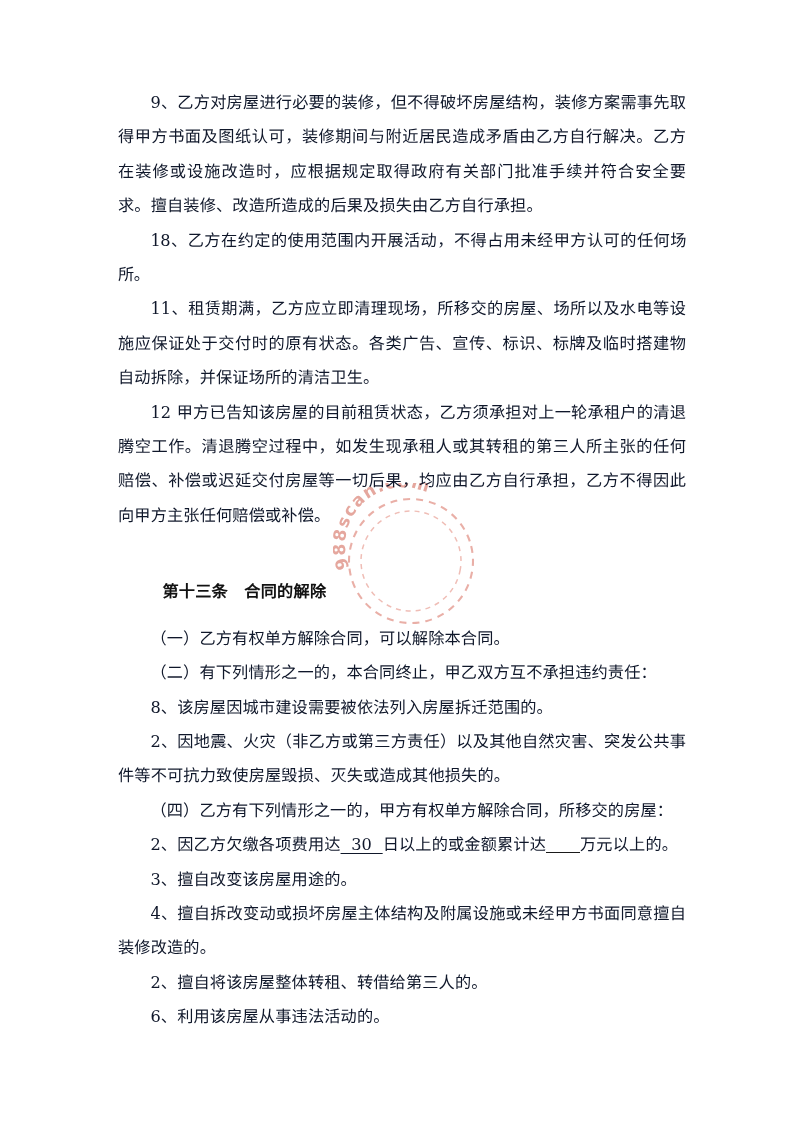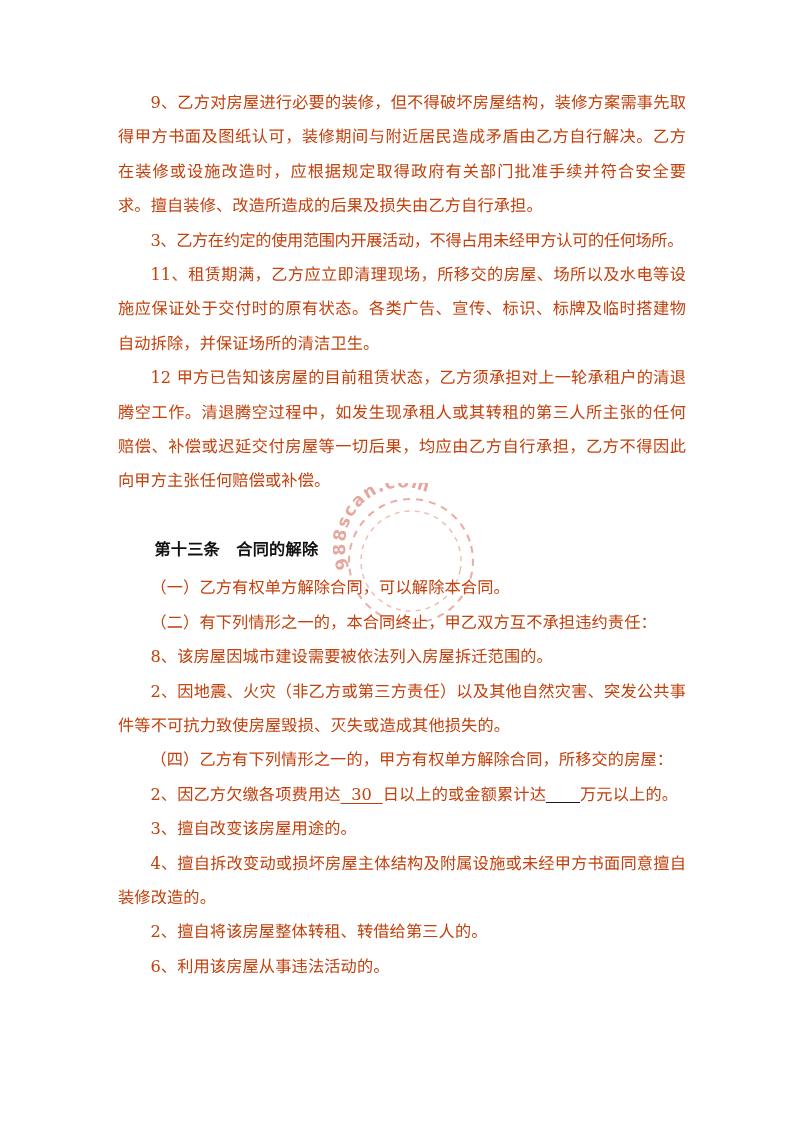--- a/index.html
+++ b/index.html
@@ -21,37 +21,37 @@
   }
   .content {
     position: absolute;
     left: 118px;
     top: 86px;
     width: 568px;
   }
   .para {
     font-size: 16.2px;
     line-height: 34.4px;
-    color: #c2410c;
+    color: #0f172a;
     text-align: justify;
     text-justify: inter-ideograph;
     margin: 0;
     letter-spacing: 0.15px;
     text-indent: 2em;
     word-break: break-all;
   }
   .para.tight {
     letter-spacing: -0.35px;
   }
   .heading {
     font-size: 16.2px;
     line-height: 34.4px;
     color: #121212;
     font-weight: bold;
-    margin: 4px;
+    margin: 12px;
     text-indent: 2em;
     letter-spacing: 0.2px;
   }
   .spacer-md { height: 30px; }
   .blank {
     text-decoration: underline;
     text-underline-offset: 2.5px;
     white-space: pre;
   }
   .blank-empty {
@@ -90,21 +90,21 @@
       <text font-family="'DejaVu Sans','Liberation Sans',sans-serif" font-size="17" font-weight="bold" fill="#e3a096" letter-spacing="1.4">
         <textPath href="#wmArcText" startOffset="8%">988scan.com</textPath>
       </text>
     </svg>
   </div>
 
   <div class="content">
 
     <p class="para">9、乙方对房屋进行必要的装修，但不得破坏房屋结构，装修方案需事先取得甲方书面及图纸认可，装修期间与附近居民造成矛盾由乙方自行解决。乙方在装修或设施改造时，应根据规定取得政府有关部门批准手续并符合安全要求。擅自装修、改造所造成的后果及损失由乙方自行承担。</p>
 
-    <p class="para tight">3、乙方在约定的使用范围内开展活动，不得占用未经甲方认可的任何场所。</p>
+    <p class="para tight">18、乙方在约定的使用范围内开展活动，不得占用未经甲方认可的任何场所。</p>
 
     <p class="para">11、租赁期满，乙方应立即清理现场，所移交的房屋、场所以及水电等设施应保证处于交付时的原有状态。各类广告、宣传、标识、标牌及临时搭建物自动拆除，并保证场所的清洁卫生。</p>
 
     <p class="para">12 甲方已告知该房屋的目前租赁状态，乙方须承担对上一轮承租户的清退腾空工作。清退腾空过程中，如发生现承租人或其转租的第三人所主张的任何赔偿、补偿或迟延交付房屋等一切后果，均应由乙方自行承担，乙方不得因此向甲方主张任何赔偿或补偿。</p>
 
     <div class="spacer-md"></div>
 
     <p class="heading">第十三条　合同的解除</p>
 
     <p class="para">（一）乙方有权单方解除合同，可以解除本合同。</p>

